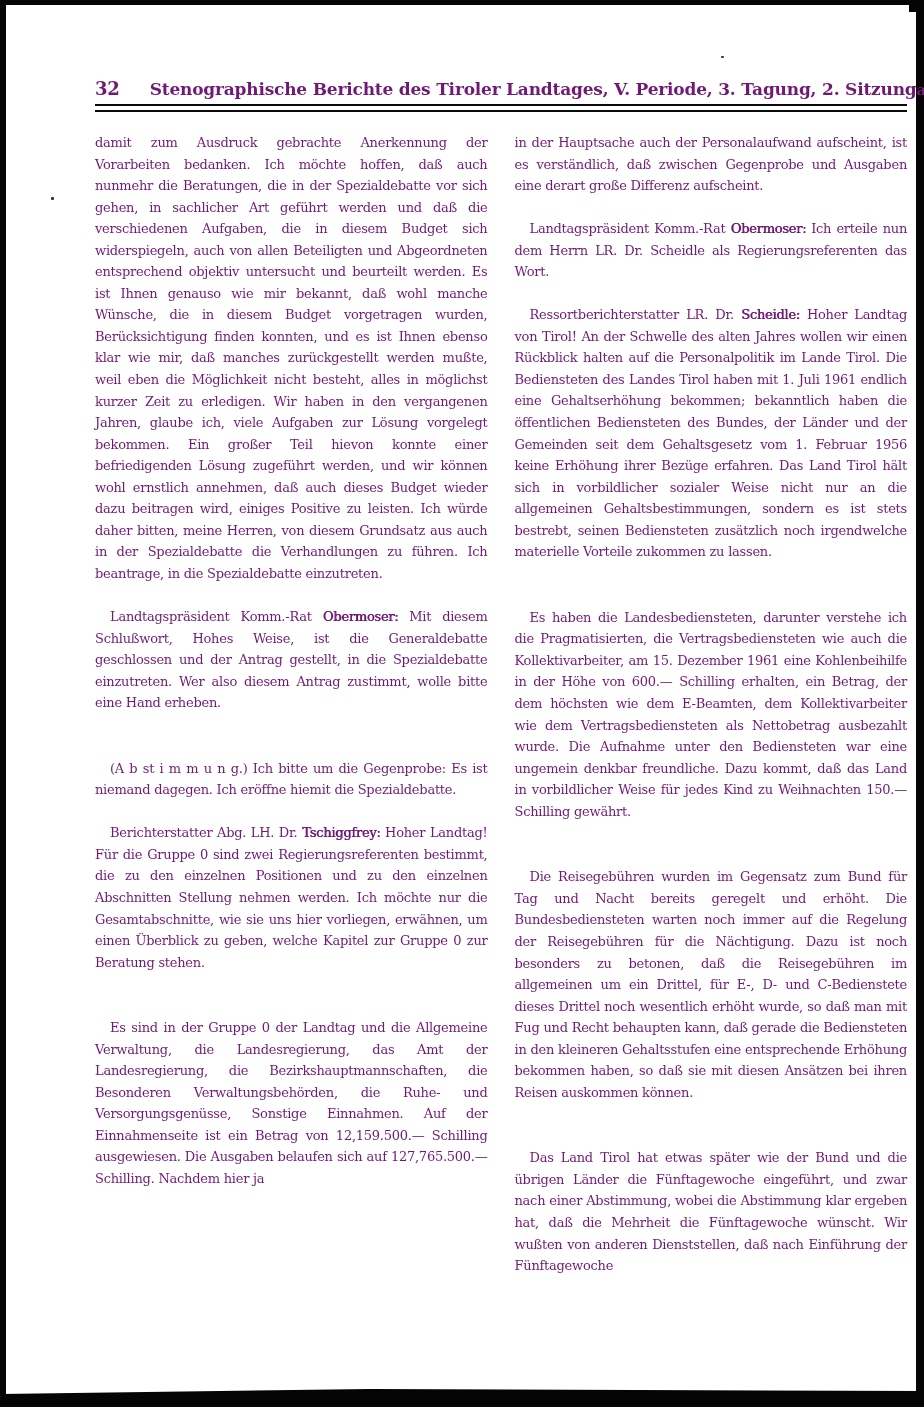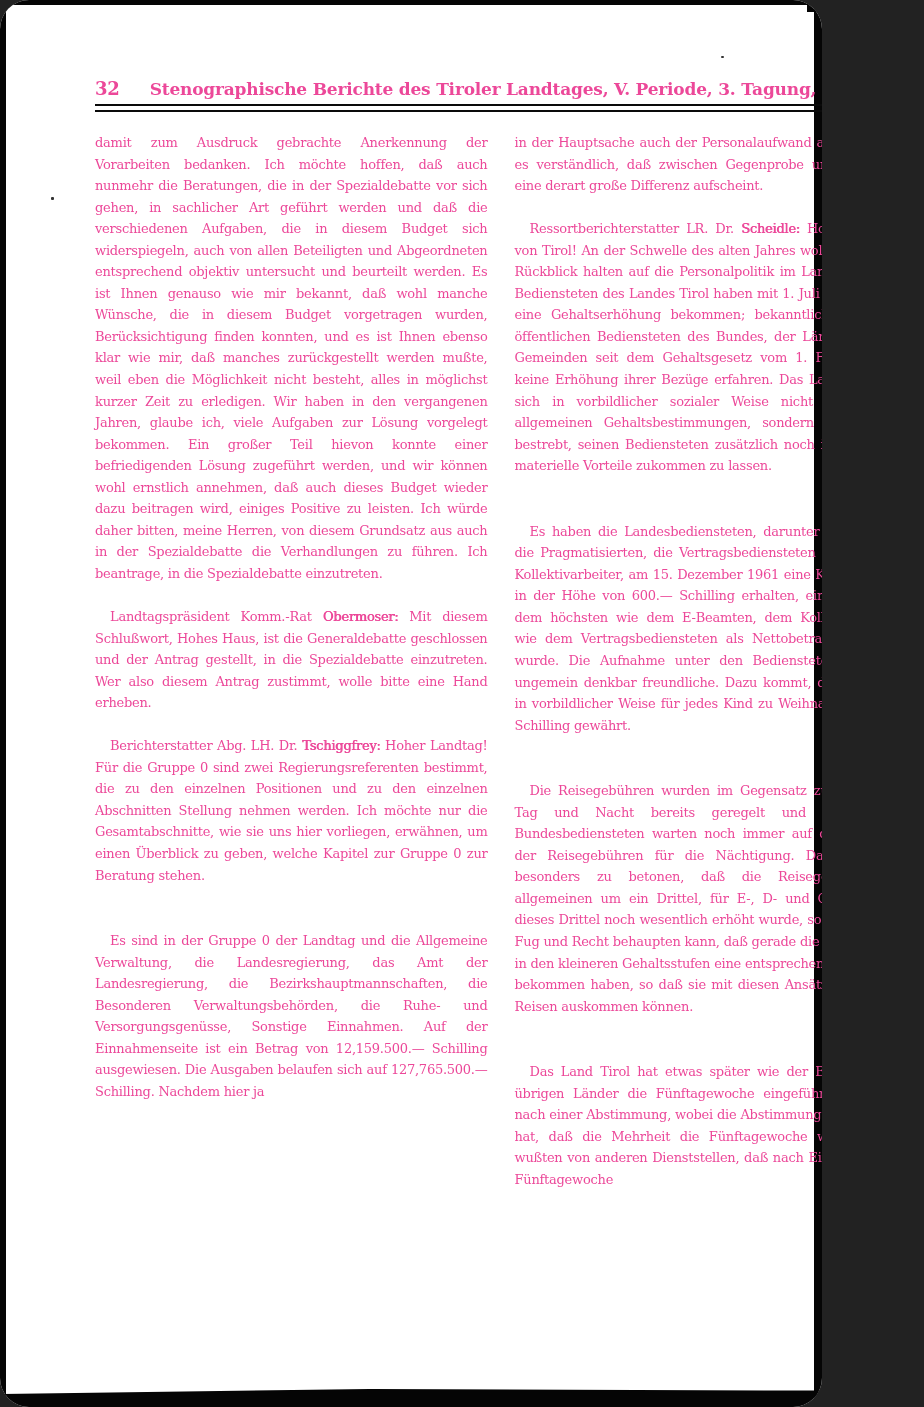--- a/index.html
+++ b/index.html
@@ -2,27 +2,26 @@
 <html><head>
 <meta charset="utf-8">
 <style>
   html, body {
     margin: 0;
     padding: 0;
     background: #222;
   }
   .page {
     position: relative;
-    width: 822px;
+    width: 924px;
     height: 1407px;
     background: #ffffff;
     overflow: hidden;
     font-family: "DejaVu Serif", "Liberation Serif", serif;
-    color: #ec4899;
-    border-radius: 29px;
+    color: #701a75;
   }
   
   .edge { position: absolute; background: #050505; }
   .edge-top    { left: 0; top: 0; width: 924px; height: 5px; }
   .edge-left   { left: 0; top: 0; width: 6px; height: 1407px; }
   .edge-right  { right: 0; top: 0; width: 8px; height: 1407px; }
   .edge-corner { right: 0; top: 0; width: 15px; height: 12px; }
   .edge-bottom {
     left: 0; bottom: 0; width: 924px; height: 22px;
     clip-path: polygon(0 9px, 40% 4px, 100% 6px, 100% 100%, 0 100%);
@@ -101,26 +100,28 @@
   <div class="content">
     <div class="header-row">
       <span class="page-num">32</span>
       <span class="header-title">Stenographische Berichte des Tiroler Landtages, V. Periode, 3. Tagung, 2. Sitzung</span>
       <span class="header-date">am 19. Dezember 1961</span>
     </div>
     <div class="header-rule"></div>
     <div class="columns">
       <div class="col" id="col-left">
           <p class="para"><span>damit zum Ausdruck gebrachte Anerkennung der Vorarbeiten bedanken. Ich möchte hoffen, daß auch nunmehr die Beratungen, die in der Spezialdebatte vor sich gehen, in sachlicher Art geführt werden und daß die verschiedenen Aufgaben, die in diesem Budget sich widerspiegeln, auch von allen Beteiligten und Abgeordneten entsprechend objektiv untersucht und beurteilt werden. Es ist Ihnen genauso wie mir bekannt, daß wohl manche Wünsche, die in diesem Budget vorgetragen wurden, Berücksichtigung finden konnten, und es ist Ihnen ebenso klar wie mir, daß manches zurückgestellt werden mußte, weil eben die Möglichkeit nicht besteht, alles in möglichst kurzer Zeit zu erledigen. Wir haben in den vergangenen Jahren, glaube ich, viele Aufgaben zur Lösung vorgelegt bekommen. Ein großer Teil hievon konnte einer befriedigenden Lösung zugeführt werden, und wir können wohl ernstlich annehmen, daß auch dieses Budget wieder dazu beitragen wird, einiges Positive zu leisten. Ich würde daher bitten, meine Herren, von diesem Grundsatz aus auch in der Spezialdebatte die Verhandlungen zu führen. Ich beantrage, in die Spezialdebatte einzutreten.</span></p>
-          <p class="para indent space-before"><span>Landtagspräsident Komm.-Rat </span><span class="speaker">Obermoser:</span><span> Mit diesem Schlußwort, Hohes Haus, ist die Generaldebatte geschlossen und der Antrag gestellt, in die Spezialdebatte einzutreten. Wer also diesem Antrag zustimmt, wolle bitte eine Hand erheben.</span></p>
+          <p class="para indent space-before"><span>Landtagspräsident Komm.-Rat </span><span class="speaker">Obermoser:</span><span> Mit diesem Schlußwort, Hohes Weise, ist die Generaldebatte geschlossen und der Antrag gestellt, in die Spezialdebatte einzutreten. Wer also diesem Antrag zustimmt, wolle bitte eine Hand erheben.</span></p>
+          <p class="para indent"><span>(A b st i m m u n g.) Ich bitte um die Gegenprobe: Es ist niemand dagegen. Ich eröffne hiemit die Spezialdebatte.</span></p>
           <p class="para indent space-before"><span>Berichterstatter Abg. LH. Dr. </span><span class="speaker">Tschiggfrey:</span><span> Hoher Landtag! Für die Gruppe 0 sind zwei Regierungsreferenten bestimmt, die zu den einzelnen Positionen und zu den einzelnen Abschnitten Stellung nehmen werden. Ich möchte nur die Gesamtabschnitte, wie sie uns hier vorliegen, erwähnen, um einen Überblick zu geben, welche Kapitel zur Gruppe 0 zur Beratung stehen.</span></p>
           <p class="para indent"><span>Es sind in der Gruppe 0 der Landtag und die Allgemeine Verwaltung, die Landesregierung, das Amt der Landesregierung, die Bezirkshauptmannschaften, die Besonderen Verwaltungsbehörden, die Ruhe- und Versorgungsgenüsse, Sonstige Einnahmen. Auf der Einnahmenseite ist ein Betrag von 12,159.500.— Schilling ausgewiesen. Die Ausgaben belaufen sich auf 127,765.500.— Schilling. Nachdem hier ja</span></p>
         </div>
       <div class="col" id="col-right">
           <p class="para"><span>in der Hauptsache auch der Personalaufwand aufscheint, ist es verständlich, daß zwischen Gegenprobe und Ausgaben eine derart große Differenz aufscheint.</span></p>
+          <p class="para indent space-before"><span>Landtagspräsident Komm.-Rat </span><span class="speaker">Obermoser:</span><span> Ich erteile nun dem Herrn LR. Dr. Scheidle als Regierungsreferenten das Wort.</span></p>
           <p class="para indent space-before"><span>Ressortberichterstatter LR. Dr. </span><span class="speaker">Scheidle:</span><span> Hoher Landtag von Tirol! An der Schwelle des alten Jahres wollen wir einen Rückblick halten auf die Personalpolitik im Lande Tirol. Die Bediensteten des Landes Tirol haben mit 1. Juli 1961 endlich eine Gehaltserhöhung bekommen; bekanntlich haben die öffentlichen Bediensteten des Bundes, der Länder und der Gemeinden seit dem Gehaltsgesetz vom 1. Februar 1956 keine Erhöhung ihrer Bezüge erfahren. Das Land Tirol hält sich in vorbildlicher sozialer Weise nicht nur an die allgemeinen Gehaltsbestimmungen, sondern es ist stets bestrebt, seinen Bediensteten zusätzlich noch irgendwelche materielle Vorteile zukommen zu lassen.</span></p>
           <p class="para indent"><span>Es haben die Landesbediensteten, darunter verstehe ich die Pragmatisierten, die Vertragsbediensteten wie auch die Kollektivarbeiter, am 15. Dezember 1961 eine Kohlenbeihilfe in der Höhe von 600.— Schilling erhalten, ein Betrag, der dem höchsten wie dem E-Beamten, dem Kollektivarbeiter wie dem Vertragsbediensteten als Nettobetrag ausbezahlt wurde. Die Aufnahme unter den Bediensteten war eine ungemein denkbar freundliche. Dazu kommt, daß das Land in vorbildlicher Weise für jedes Kind zu Weihnachten 150.— Schilling gewährt.</span></p>
           <p class="para indent"><span>Die Reisegebühren wurden im Gegensatz zum Bund für Tag und Nacht bereits geregelt und erhöht. Die Bundesbediensteten warten noch immer auf die Regelung der Reisegebühren für die Nächtigung. Dazu ist noch besonders zu betonen, daß die Reisegebühren im allgemeinen um ein Drittel, für E-, D- und C-Bedienstete dieses Drittel noch wesentlich erhöht wurde, so daß man mit Fug und Recht behaupten kann, daß gerade die Bediensteten in den kleineren Gehaltsstufen eine entsprechende Erhöhung bekommen haben, so daß sie mit diesen Ansätzen bei ihren Reisen auskommen können.</span></p>
           <p class="para indent"><span>Das Land Tirol hat etwas später wie der Bund und die übrigen Länder die Fünftagewoche eingeführt, und zwar nach einer Abstimmung, wobei die Abstimmung klar ergeben hat, daß die Mehrheit die Fünftagewoche wünscht. Wir wußten von anderen Dienststellen, daß nach Einführung der Fünftagewoche</span></p>
         </div>
     </div>
   </div>
 </div>
 
 </body></html>

